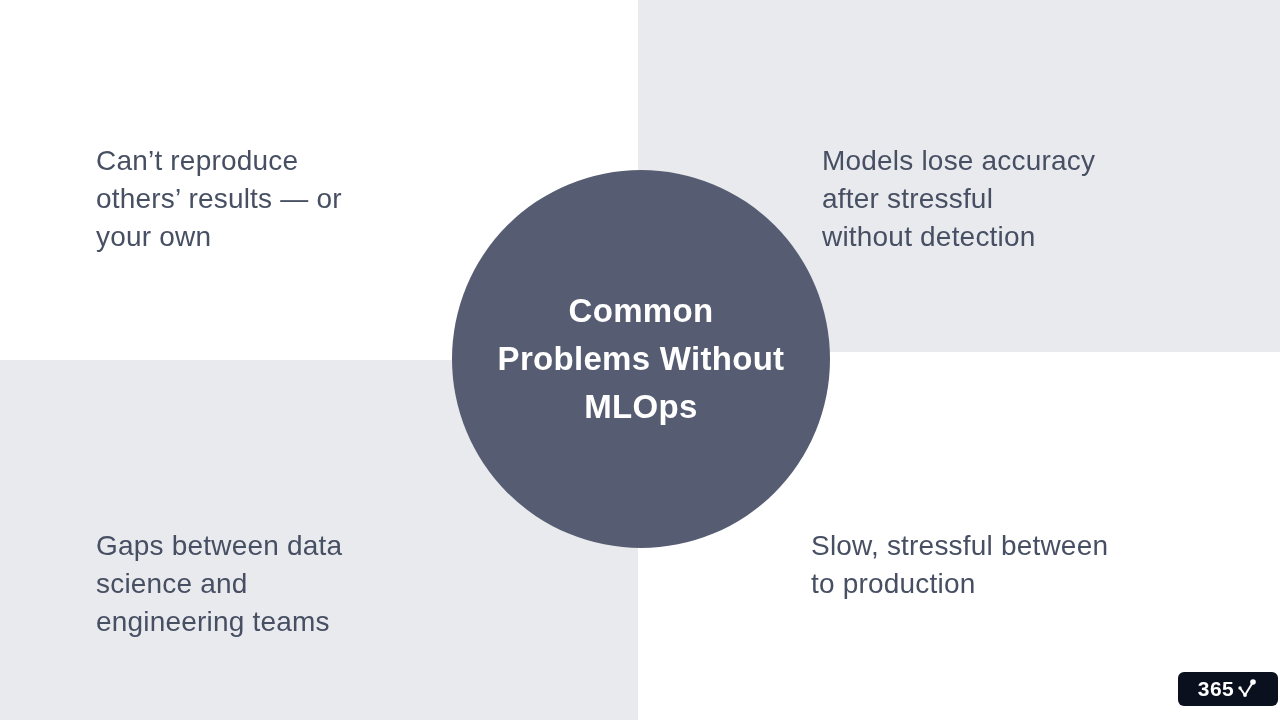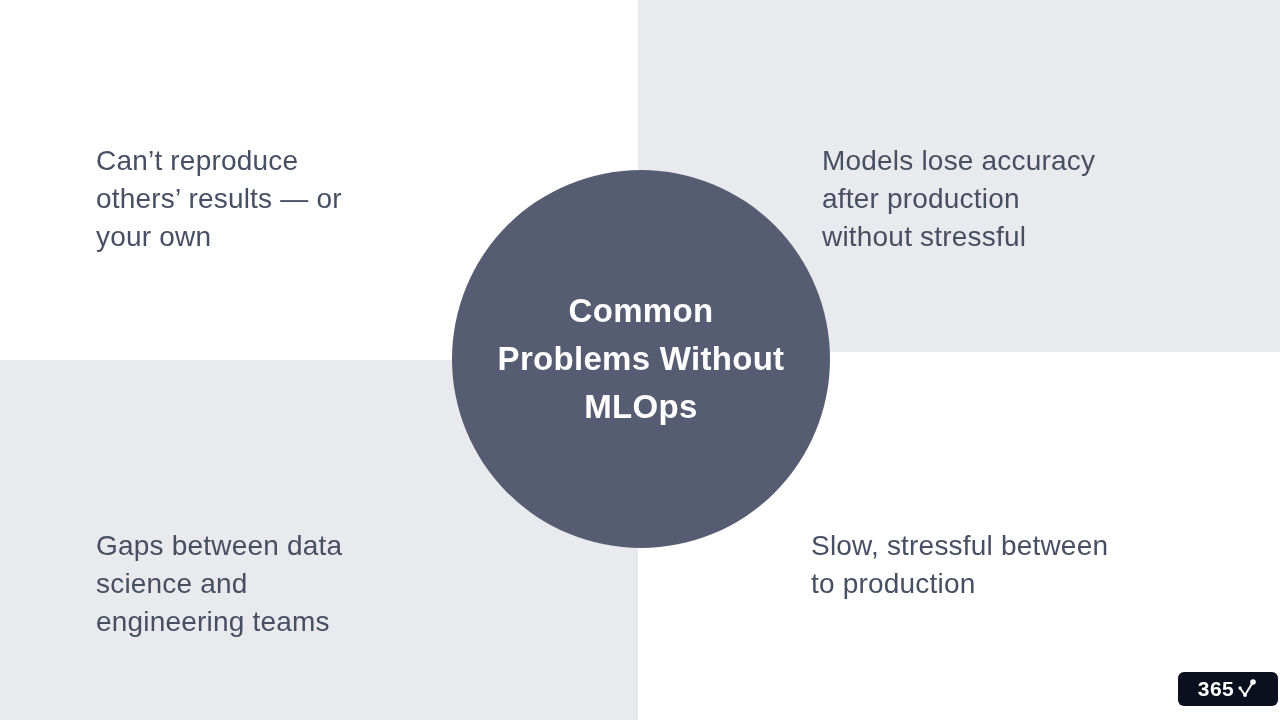--- a/index.html
+++ b/index.html
@@ -82,22 +82,22 @@
   <div class="quad gray q-bottom-left"></div>
 
   <div class="quad-text qt-top-left">
     <div>Can’t reproduce</div>
     <div>others’ results — or</div>
     <div>your own</div>
   </div>
 
   <div class="quad-text qt-top-right">
     <div>Models lose accuracy</div>
-    <div>after production</div>
-    <div>without stressful</div>
+    <div>after stressful</div>
+    <div>without detection</div>
   </div>
 
   <div class="quad-text qt-bottom-left">
     <div>Gaps between data</div>
     <div>science and</div>
     <div>engineering teams</div>
   </div>
 
   <div class="quad-text qt-bottom-right">
     <div>Slow, stressful between</div>

